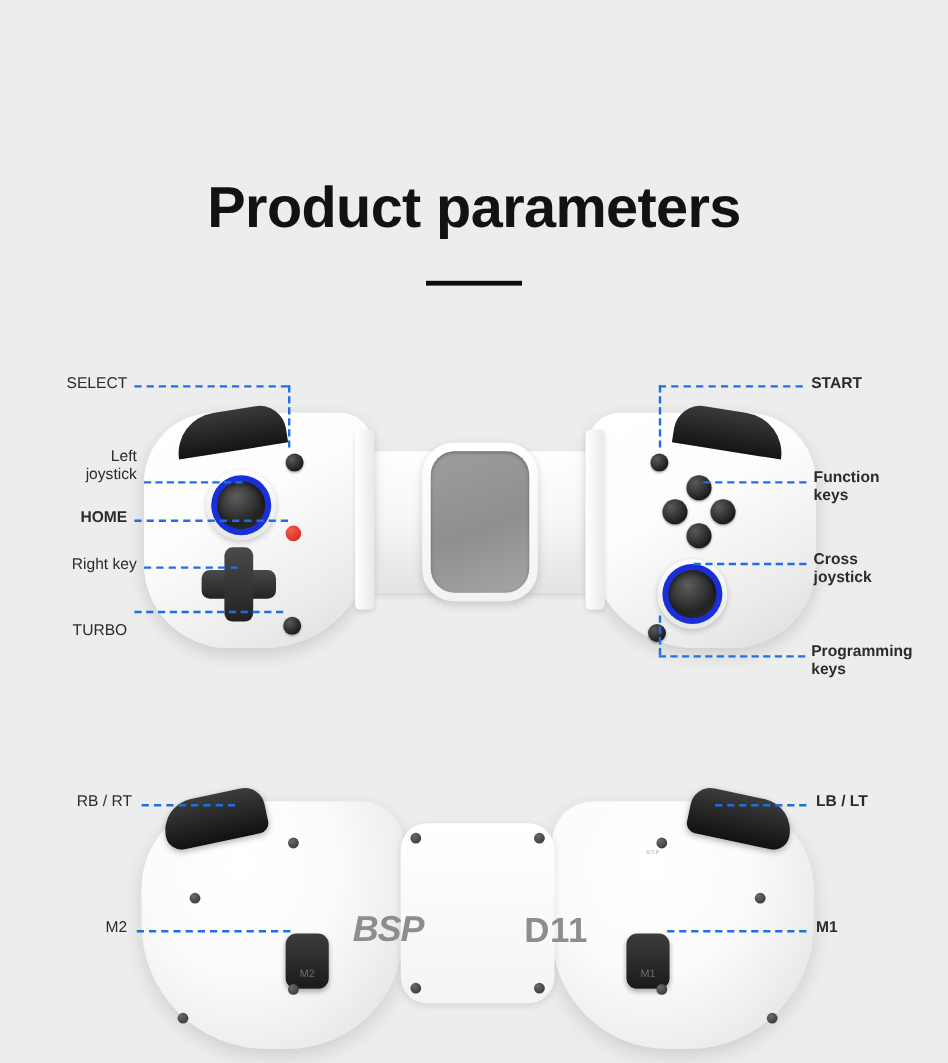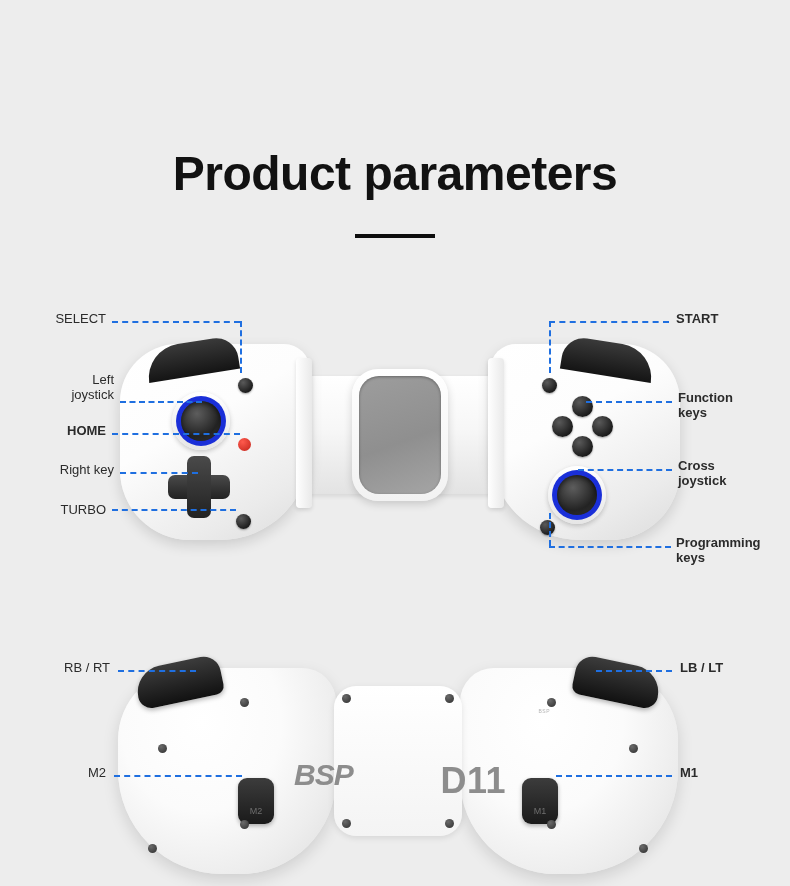--- a/index.html
+++ b/index.html
@@ -199,22 +199,22 @@
     position:absolute;width:9px;height:9px;border-radius:50%;
     background:radial-gradient(circle at 35% 30%,#6a6a6a,#2e2e2e);
   }
 
   .brand{
     position:absolute;left:176px;top:108px;
     font-size:30px;font-weight:bold;font-style:italic;
     color:#8d8d8d;letter-spacing:-1px;
   }
   .model{
-    position:absolute;right:172px;top:110px;
-    font-size:36px;font-weight:bold;
+    position:absolute;right:188px;top:110px;
+    font-size:29px;font-weight:bold;
     color:#8d8d8d;letter-spacing:0.5px;
   }
   .tiny-mark{
     position:absolute;right:128px;top:40px;
     font-size:5px;color:#b4b4b4;letter-spacing:.5px;
   }
 </style>
 </head>
 <body>
 
@@ -276,21 +276,21 @@
   <div class="dash-h" style="left:578px;top:437px;width:94px;"></div>
 
   <div class="dash-v" style="left:549px;top:481px;height:33px;"></div>
   <div class="dash-h" style="left:549px;top:514px;width:122px;"></div>
 
   <div class="lbl r" style="left:0;top:279px;width:106px;">SELECT</div>
   <div class="lbl r" style="left:0;top:340px;width:114px;">Left
 joystick</div>
   <div class="lbl r" style="left:0;top:391px;width:106px;font-weight:bold;">HOME</div>
   <div class="lbl r" style="left:0;top:430px;width:114px;">Right key</div>
-  <div class="lbl r" style="left:0;top:470px;width:106px;">TURBO</div>
+  <div class="lbl r" style="left:0;top:485px;width:106px;">TURBO</div>
 
   <div class="lbl l" style="left:676px;top:279px;width:114px;">START</div>
   <div class="lbl l" style="left:678px;top:358px;width:112px;">Function
 keys</div>
   <div class="lbl l" style="left:678px;top:426px;width:112px;">Cross
 joystick</div>
   <div class="lbl l" style="left:676px;top:503px;width:114px;">Programming
 keys</div>
 
   <div class="ctrl-bot">

